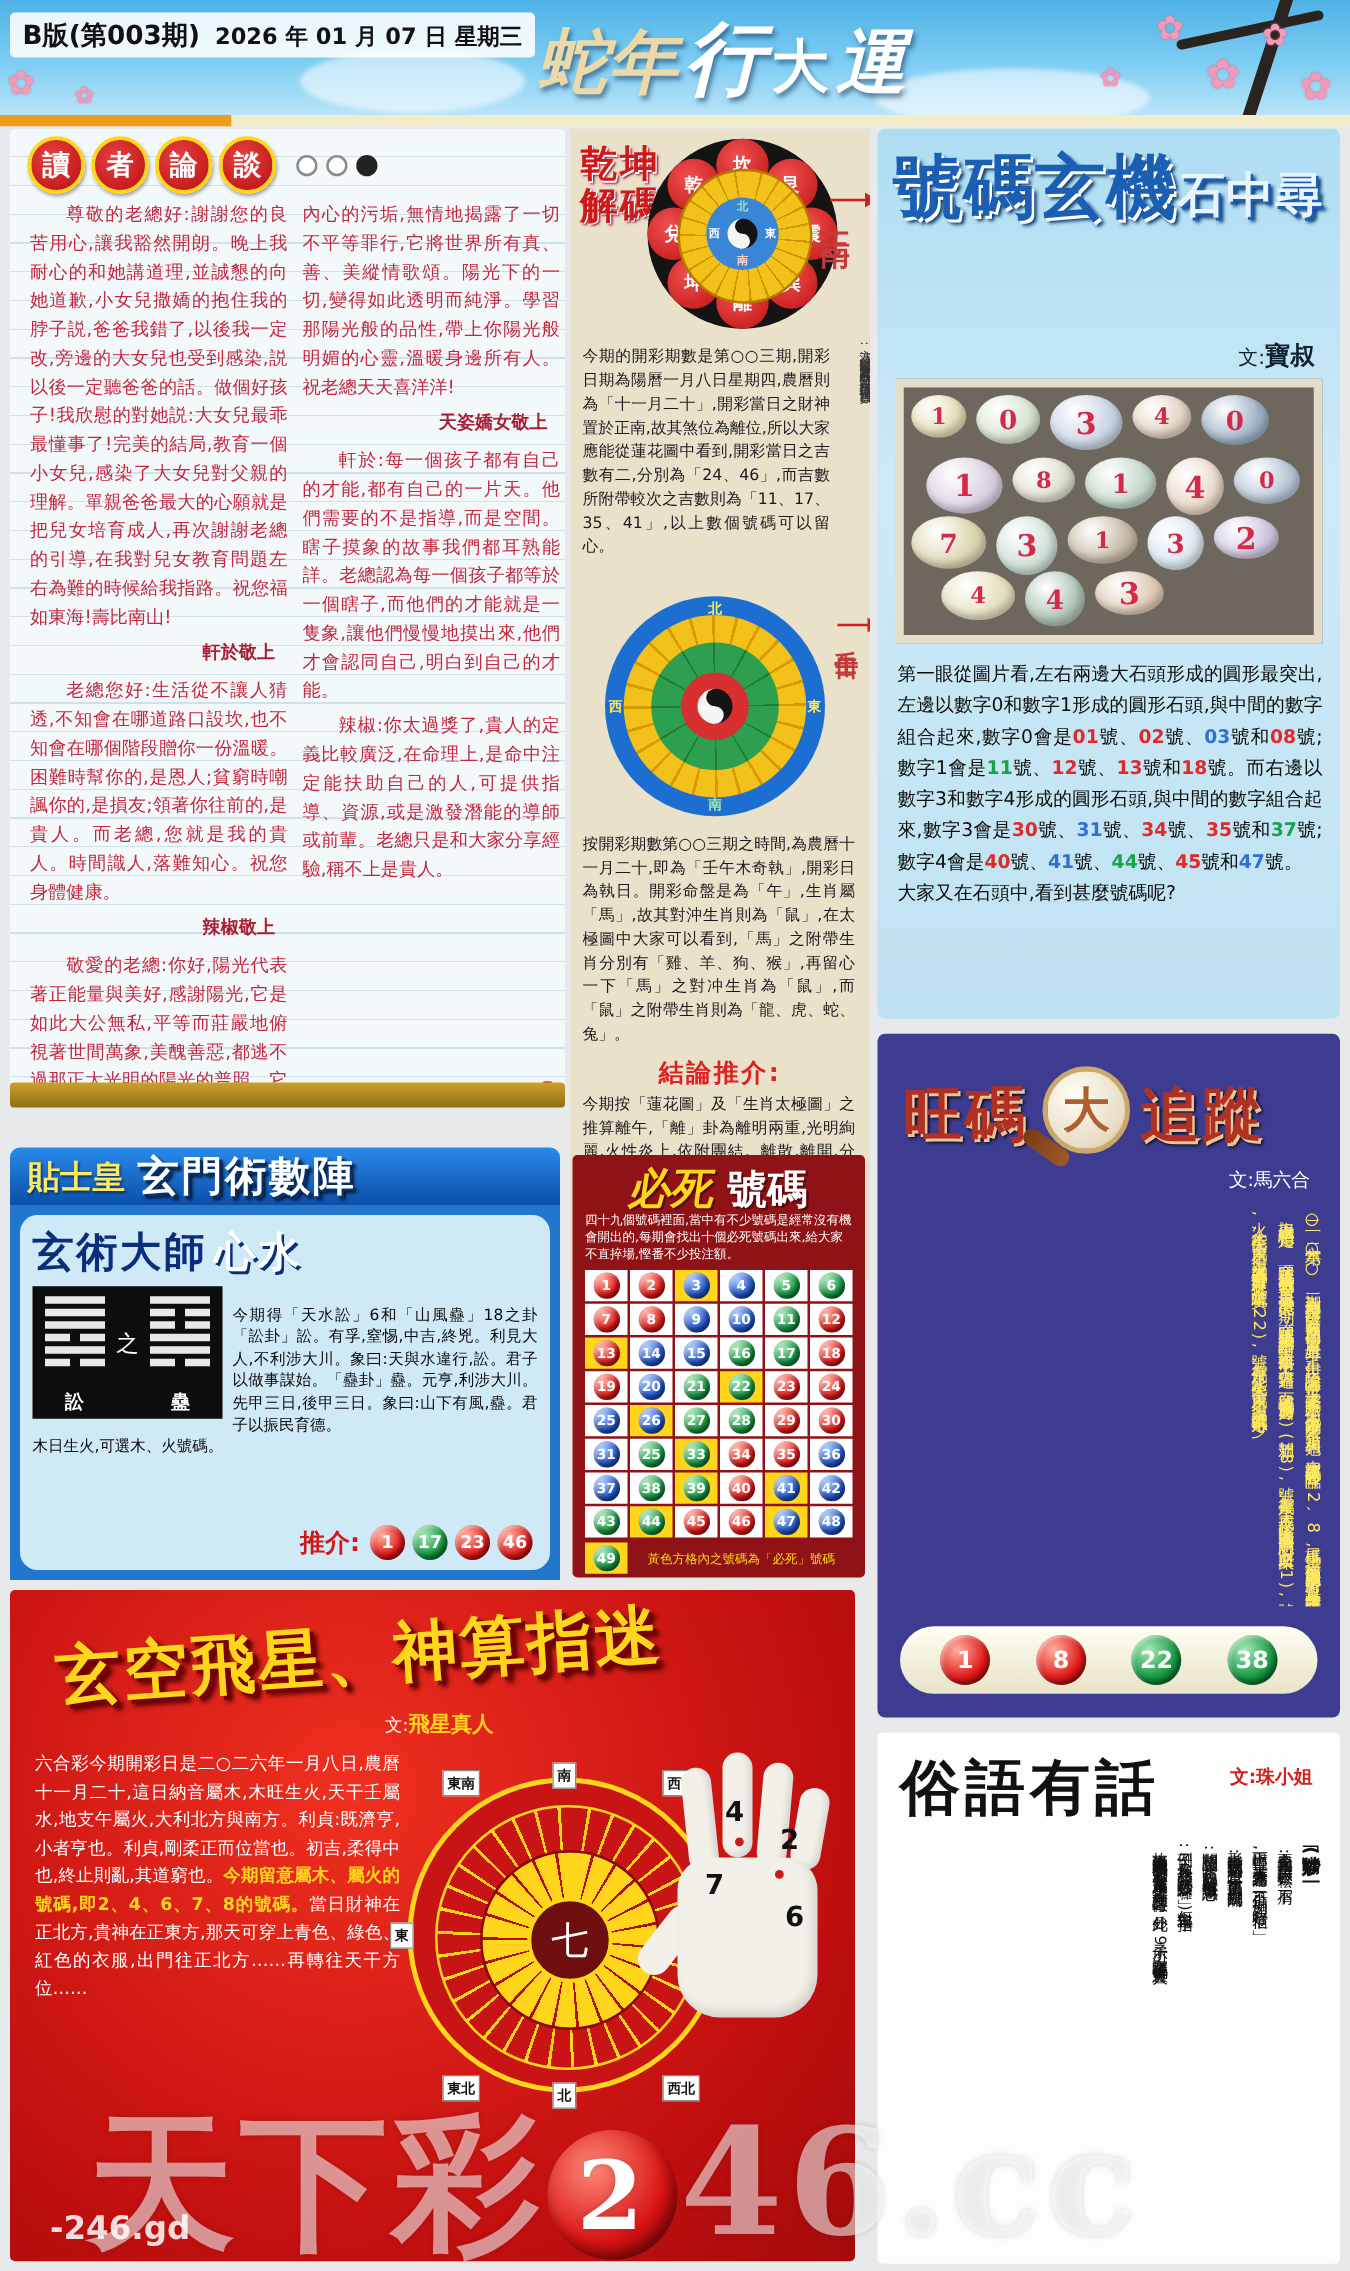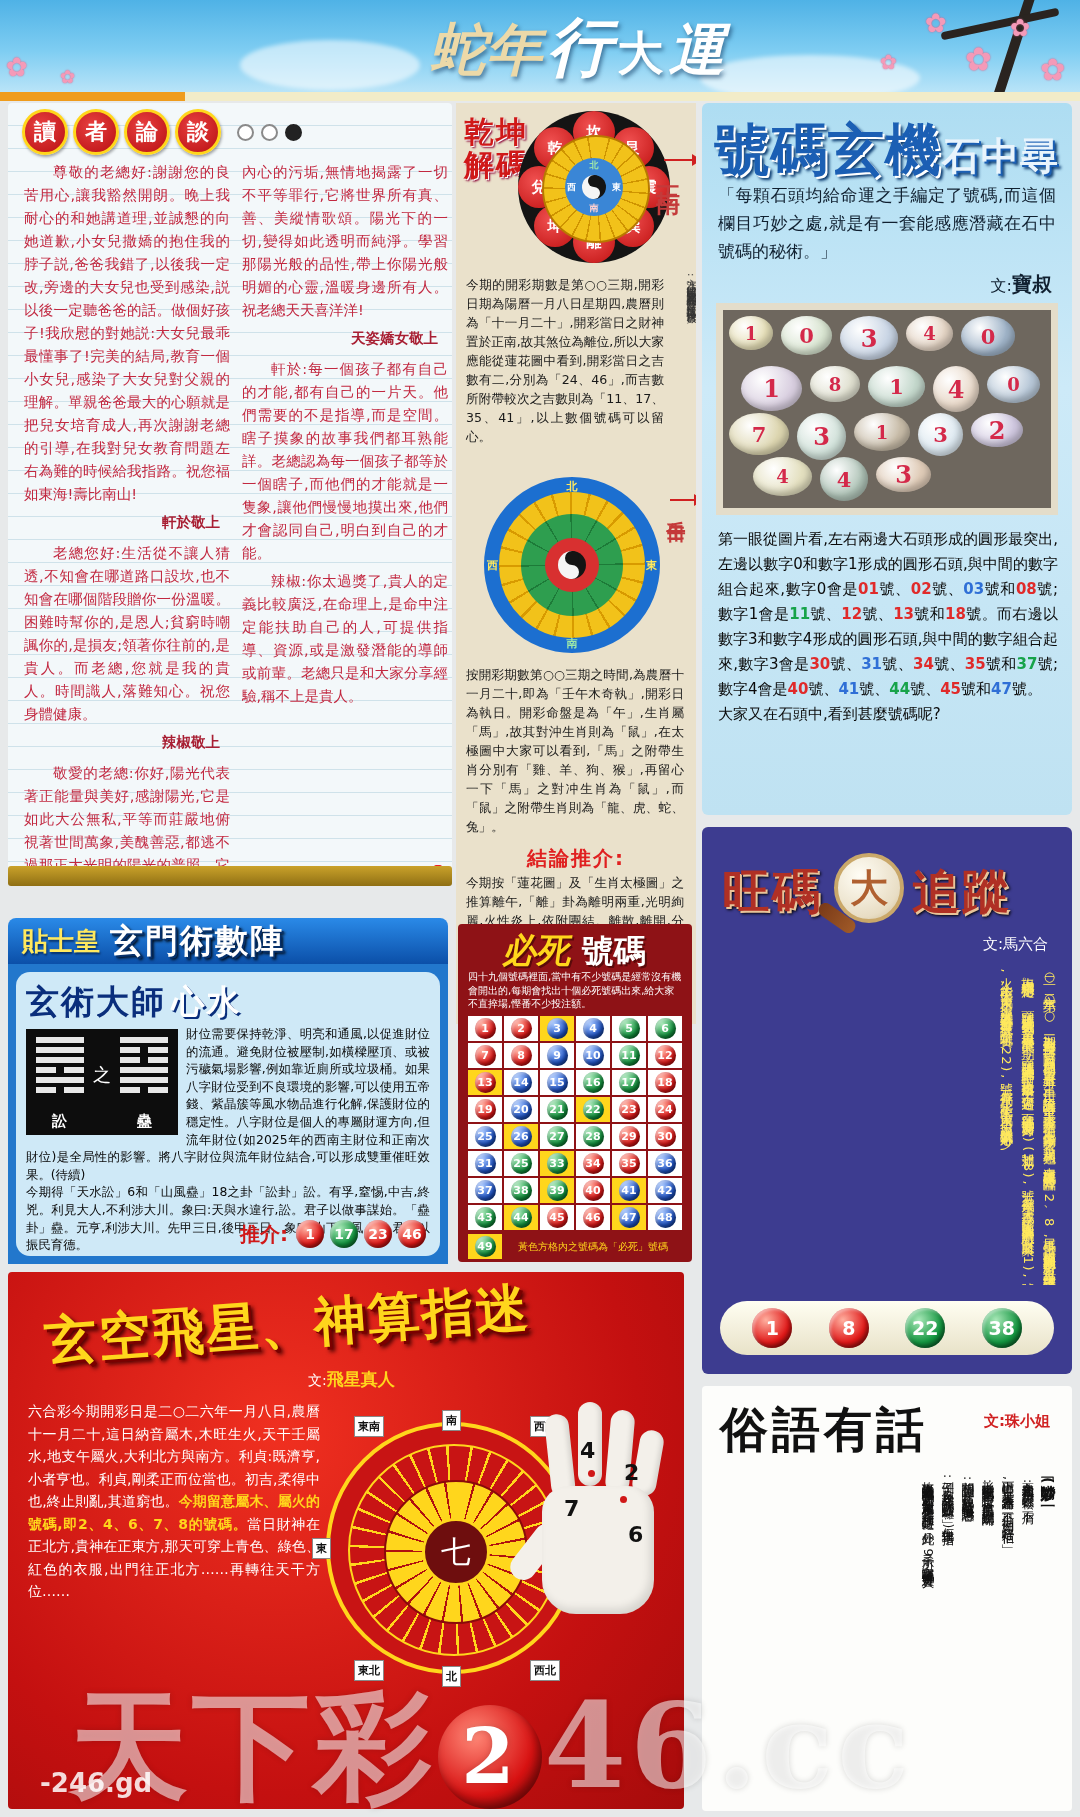--- a/index.html
+++ b/index.html
@@ -172,20 +172,24 @@
     <div class="cloud" style="left:700px;top:55px;width:220px;height:46px;"></div>
     <div class="branch" style="left:1008px;top:-10px;width:10px;height:120px;transform:rotate(18deg);"></div>
     <div class="branch" style="left:940px;top:20px;width:120px;height:8px;transform:rotate(-12deg);"></div>
     <span class="blossom" style="left:925px;top:8px;font-size:26px;">✿</span>
     <span class="blossom" style="left:965px;top:40px;font-size:32px;">✿</span>
     <span class="blossom" style="left:1010px;top:14px;font-size:24px;">✿</span>
     <span class="blossom" style="left:1040px;top:52px;font-size:30px;">✿</span>
     <span class="blossom" style="left:880px;top:50px;font-size:20px;">✿</span>
     <span class="blossom" style="left:6px;top:52px;font-size:26px;">✿</span>
     <span class="blossom" style="left:60px;top:66px;font-size:18px;">✿</span>
+    <div id="edition">
+      <span class="ed">B版(第003期)</span>
+      <span class="dt">2026 年 01 月 07 日 星期三</span>
+    </div>
     <div id="hero">
       <span class="h1">蛇年</span>
       <span class="h2">行</span>
       <span class="h3">大</span>
       <span class="h4">運</span>
     </div>
   </div>
   <div id="accent">
       <div class="or"></div>
     </div>
@@ -264,21 +268,20 @@
     <div id="q-p2">按開彩期數第○○三期之時間,為農曆十一月二十,即為「壬午木奇執」,開彩日為執日。開彩命盤是為「午」,生肖屬「馬」,故其對沖生肖則為「鼠」,在太極圖中大家可以看到,「馬」之附帶生肖分別有「雞、羊、狗、猴」,再留心一下「馬」之對冲生肖為「鼠」,而「鼠」之附帶生肖則為「龍、虎、蛇、兔」。</div>
     <div id="q-concl">結論推介:</div>
     <div id="q-p3"><span>今期按「蓮花圖」及「生肖太極圖」之推算離午,「離」卦為離明兩重,光明絢麗,火性炎上,依附團結。離散,離開,分離。而「午」即早上十一點至下午一點,有天地大明,陽行正烈之意,兩卦雙配,含意為天行正運,烈陽在世,行之力而天下見,故二圖中所指</span><span style="color: rgb(23, 163, 74); font-weight: bold;">11</span><span>、</span><span style="color: rgb(23, 163, 74); font-weight: bold;">17</span><span>、</span><span style="color: rgb(224, 42, 42); font-weight: bold;">24</span><span>、</span><span style="color: rgb(224, 42, 42); font-weight: bold;">35</span><span>、</span><span style="color: rgb(47, 111, 214); font-weight: bold;">41</span><span>和</span><span style="color: rgb(224, 42, 42); font-weight: bold;">46</span><span>有機會,要留心當中的號碼。今期應留心「馬」之附帶生肖分別有「雞、羊、狗、猴」。</span></div>
   </div>
     </div>
 
   <div id="stone">
     <div id="st-title">
       <span class="a">號碼玄機</span><span class="b">石中尋</span>
     </div>
-    <div id="st-quote">「每顆石頭均給命運之手編定了號碼,而這個欄目巧妙之處,就是有一套能感應潛藏在石中號碼的秘術。」</div>
     <div id="st-author"><span>文:</span><b>寶叔</b></div>
     <div id="st-photo">
         <div class="stn" style="width: 44px; height: 34px; left: 6px; top: 6px; background: radial-gradient(circle at 35% 30%, rgb(255, 255, 255) 0%, rgb(230, 223, 184) 60%); font-size: 18px;">1</div>
         <div class="stn" style="width: 51px; height: 39px; left: 58px; top: 6px; background: radial-gradient(circle at 35% 30%, rgb(255, 255, 255) 0%, rgb(216, 228, 208) 60%); font-size: 21px;">0</div>
         <div class="stn" style="width: 58px; height: 44px; left: 117px; top: 6px; background: radial-gradient(circle at 35% 30%, rgb(255, 255, 255) 0%, rgb(200, 212, 228) 60%); font-size: 24px;">3</div>
         <div class="stn" style="width: 47px; height: 35px; left: 183px; top: 6px; background: radial-gradient(circle at 35% 30%, rgb(255, 255, 255) 0%, rgb(228, 212, 196) 60%); font-size: 18px;">4</div>
         <div class="stn" style="width: 54px; height: 40px; left: 238px; top: 6px; background: radial-gradient(circle at 35% 30%, rgb(255, 255, 255) 0%, rgb(159, 179, 200) 60%); font-size: 21px;">0</div>
         <div class="stn" style="width: 61px; height: 45px; left: 18px; top: 56px; background: radial-gradient(circle at 35% 30%, rgb(255, 255, 255) 0%, rgb(217, 207, 224) 60%); font-size: 24px;">1</div>
         <div class="stn" style="width: 50px; height: 36px; left: 87px; top: 56px; background: radial-gradient(circle at 35% 30%, rgb(255, 255, 255) 0%, rgb(224, 224, 208) 60%); font-size: 18px;">8</div>
         <div class="stn" style="width: 57px; height: 41px; left: 145px; top: 56px; background: radial-gradient(circle at 35% 30%, rgb(255, 255, 255) 0%, rgb(196, 216, 204) 60%); font-size: 21px;">1</div>
@@ -354,21 +357,21 @@
               <div class="hexline broken"></div>
               <div class="hexline broken"></div>
           <div class="hexline"></div>
               <div class="hexline"></div>
               <div class="hexline broken"></div>
         </div>
         <span class="hexlab" style="left:26px;">訟</span>
         <span class="hexlab" style="right:26px;">蠱</span>
       </div>
       <div id="tp-body">
-        <span>財位需要保持乾淨、明亮和通風,以促進財位的流通。避免財位被壓制,如橫樑壓頂、或被污穢氣場影響,例如靠近廁所或垃圾桶。如果八字財位受到不良環境的影響,可以使用五帝錢、紫晶簇等風水物品進行化解,保護財位的穩定性。八字財位是個人的專屬財運方向,但流年財位(如2025年的西南主財位和正南次財位)是全局性的影響。將八字財位與流年財位結合,可以形成雙重催旺效果。(待續)</span><br>
+        <br>
         <span>今期得「天水訟」6和「山風蠱」18之卦「訟卦」訟。有孚,窒惕,中吉,終兇。利見大人,不利涉大川。象曰:天與水違行,訟。君子以做事謀始。「蠱卦」蠱。元亨,利涉大川。先甲三日,後甲三日。象曰:山下有風,蠱。君子以振民育德。</span><br>
         <span>木日生火,可選木、火號碼。</span>
       </div>
       <div id="tp-tui">
         <span class="lab">推介:</span>
         <span style="display:inline-flex;gap:6px;">
               <span class="ball b28 red">1</span>
               <span class="ball b28 green">17</span>
               <span class="ball b28 red">23</span>
               <span class="ball b28 red">46</span>

